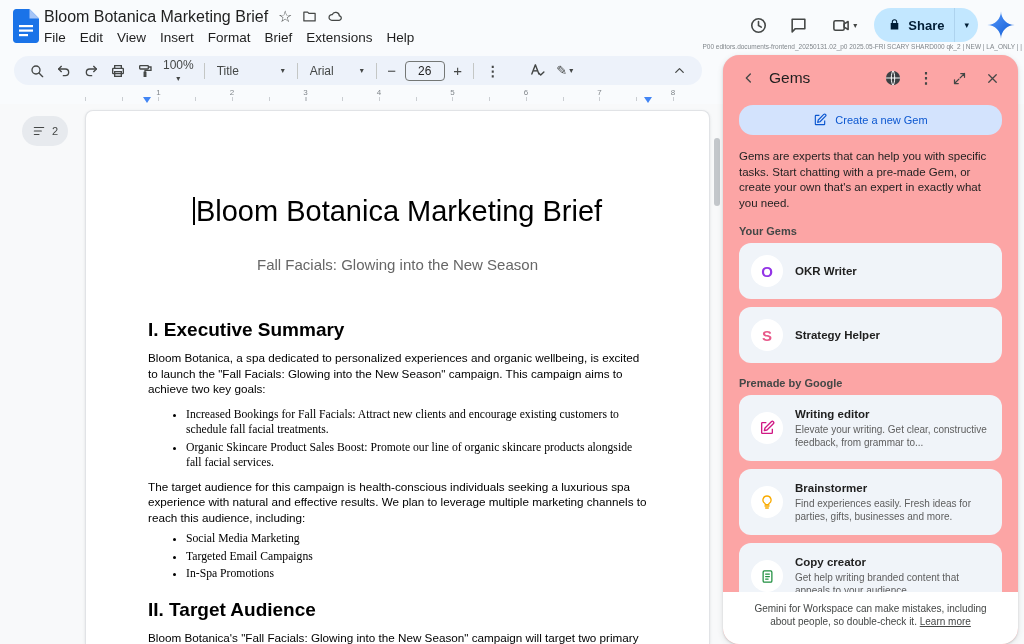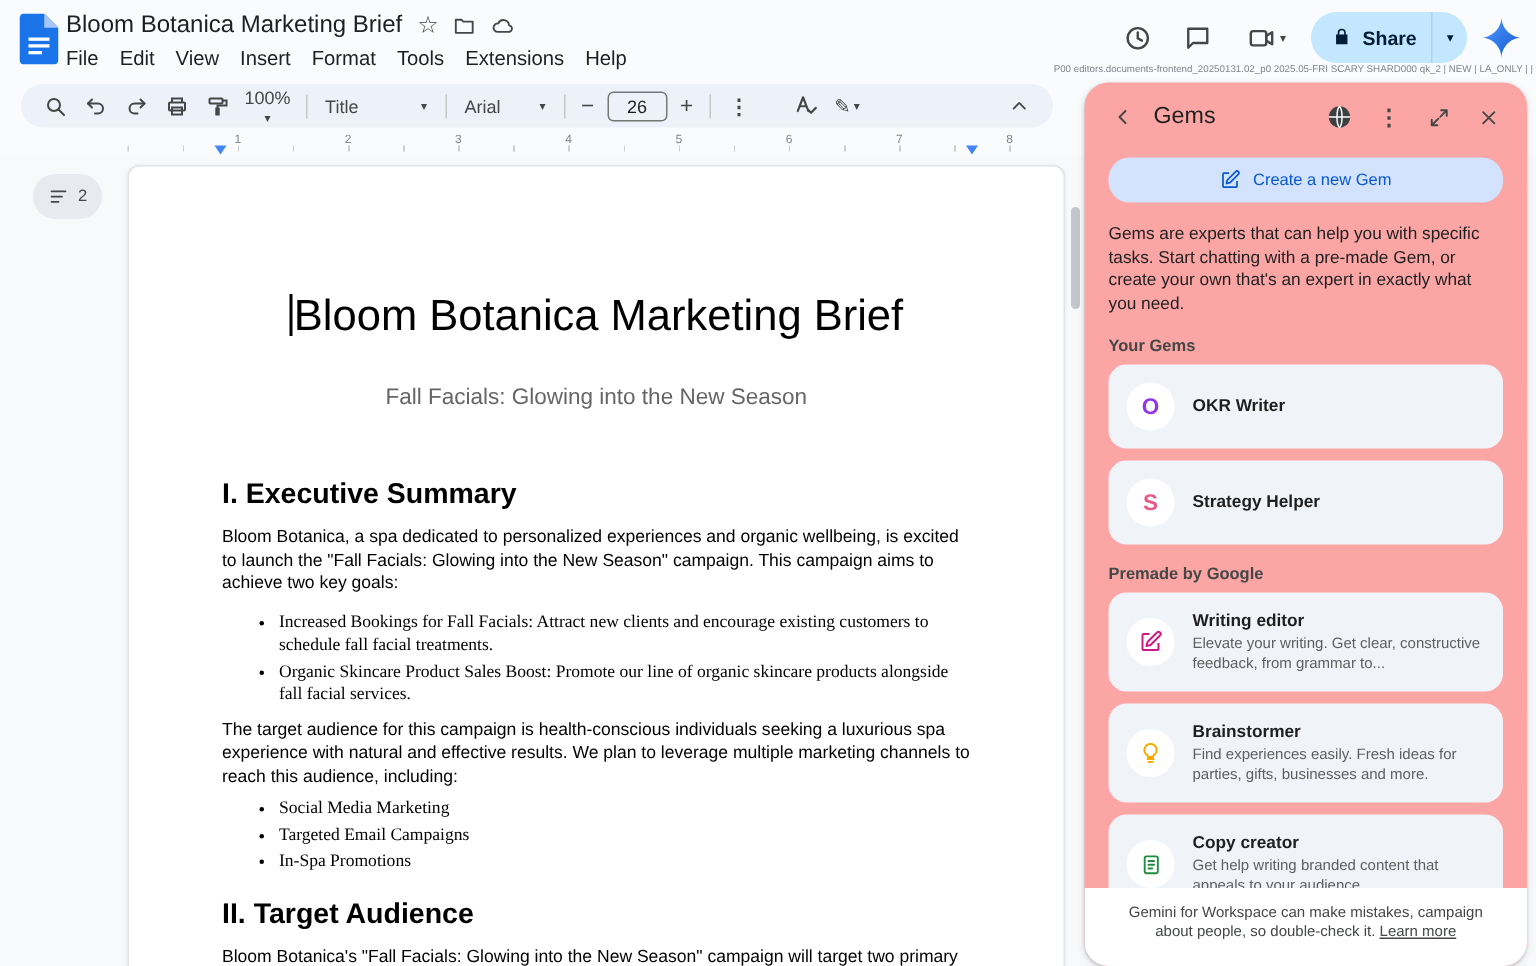--- a/index.html
+++ b/index.html
@@ -111,21 +111,21 @@
               <path d="M7 18a4.5 4.5 0 1 1 .5-8.97A6 6 0 0 1 19 11a3.5 3.5 0 0 1-1 7H7z" stroke-linejoin="round"></path>
             </svg>
         </span>
       </div>
       <div class="menubar">
         <span class="menu-item">File</span>
         <span class="menu-item">Edit</span>
         <span class="menu-item">View</span>
         <span class="menu-item">Insert</span>
         <span class="menu-item">Format</span>
-        <span class="menu-item">Tools</span>
+        <span class="menu-item">Brief</span>
         <span class="menu-item">Extensions</span>
         <span class="menu-item">Help</span>
       </div>
     </div>
 
     <div class="top-right">
       <div class="icon-btn">
         <svg width="19" height="19" viewBox="0 0 24 24" fill="none" stroke="#444746" stroke-width="2">
             <circle cx="12" cy="12" r="8.5"></circle>
             <path d="M12 7v5l3.5 2" stroke-linecap="round"></path>
@@ -382,18 +382,18 @@
         </span>
         <span class="gem-info">
           <span class="gem-name">Copy creator</span>
           <span class="gem-desc">Get help writing branded content that appeals to your audience.</span>
         </span>
       </div>
 
     </div>
 
     <div class="panel-footer">
-      <span>Gemini for Workspace can make mistakes, campaign about people, so double-check it.</span>
+      <span>Gemini for Workspace can make mistakes, including about people, so double-check it.</span>
       <span class="learn-more">Learn more</span>
     </div>
   </div>
 
 </div>
 
 </body></html>

